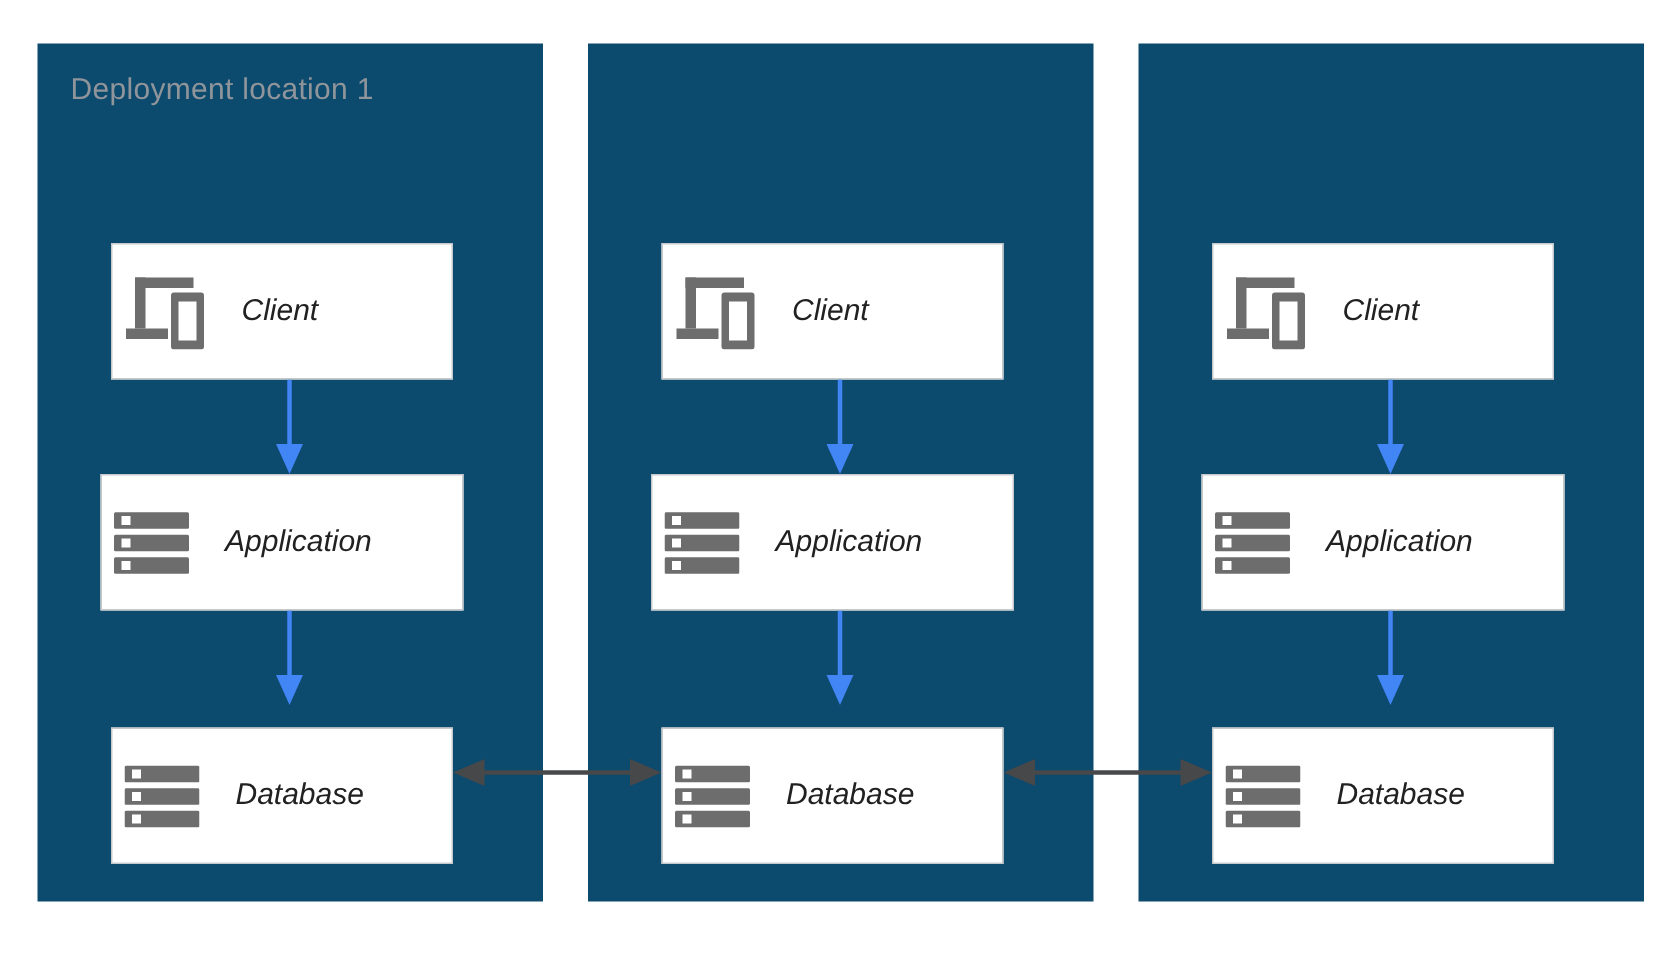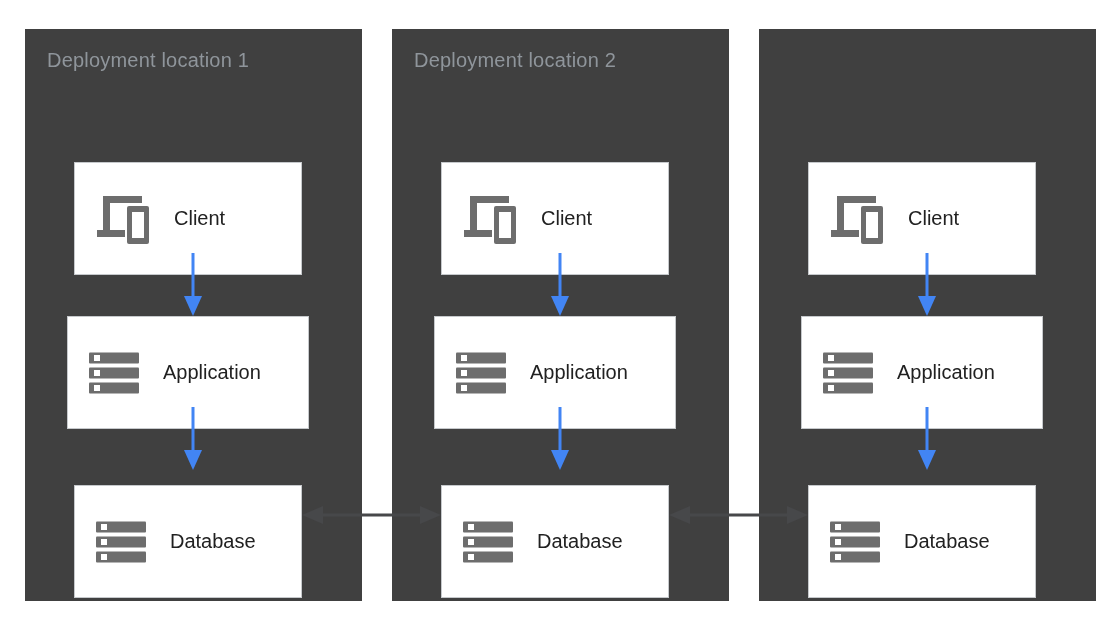--- a/index.html
+++ b/index.html
@@ -3,34 +3,34 @@
 <meta charset="utf-8">
 <style>
   html,body{margin:0;padding:0;}
   body{
     width:1120px;height:636px;position:relative;overflow:hidden;
     background:#ffffff;
     font-family:"Liberation Sans", sans-serif;
   }
   .panel{
     position:absolute;top:29px;width:337px;height:572px;
-    background:#404040;
+    background:#0c4a6e;
   }
   .panel-1{left:25px}
   .panel-2{left:392px}
   .panel-3{left:759px}
   .panel-title{
     position:absolute;top:18px;left:22px;
     font-size:20px;line-height:26px;color:#8F959B;
     letter-spacing:.2px;white-space:nowrap;
   }
   .node{
-    position:absolute;height:113px;box-sizing:border-box;
+    position:absolute;height:91px;box-sizing:border-box;
     background:#ffffff;border:1px solid #C6C9CC;
-    display:flex;align-items:center;padding-left:21px;
+    display:flex;align-items:center;padding-left:8px;font-style:italic;
   }
   .node.size-s{width:228px;left:49px}
   .node.size-m{width:242px;left:42px}
   .node-client{top:133px}
   .node-app{top:287px}
   .node-db{top:456px}
   .node .label{
     font-size:20px;color:#212121;margin-left:24px;white-space:nowrap;
   }
   .icon{display:inline-flex;flex:0 0 auto;}
@@ -96,21 +96,20 @@
         <rect class="ic-blank" x="5" y="2.5" width="6" height="6"></rect>
         <rect class="ic-blank" x="5" y="17.5" width="6" height="6"></rect>
         <rect class="ic-blank" x="5" y="32.5" width="6" height="6"></rect>
       </svg>
     </span>
     <span class="label">Database</span>
   </div>
 </section>
 
 <section class="panel panel-2">
-  <div class="panel-title">Deployment location 2</div>
 
   <div class="node size-s node-client">
     <span class="icon">
       <svg width="54" height="50" viewBox="0 0 52 50">
         <rect class="ic-fill" x="6" y="2" width="39" height="7"></rect>
         <rect class="ic-fill" x="6" y="2" width="7" height="34"></rect>
         <rect class="ic-fill" x="0" y="36" width="28" height="7"></rect>
         <rect class="ic-fill" x="30" y="12" width="22" height="38" rx="2"></rect>
         <rect class="ic-blank" x="35" y="18" width="12" height="26"></rect>
       </svg>

